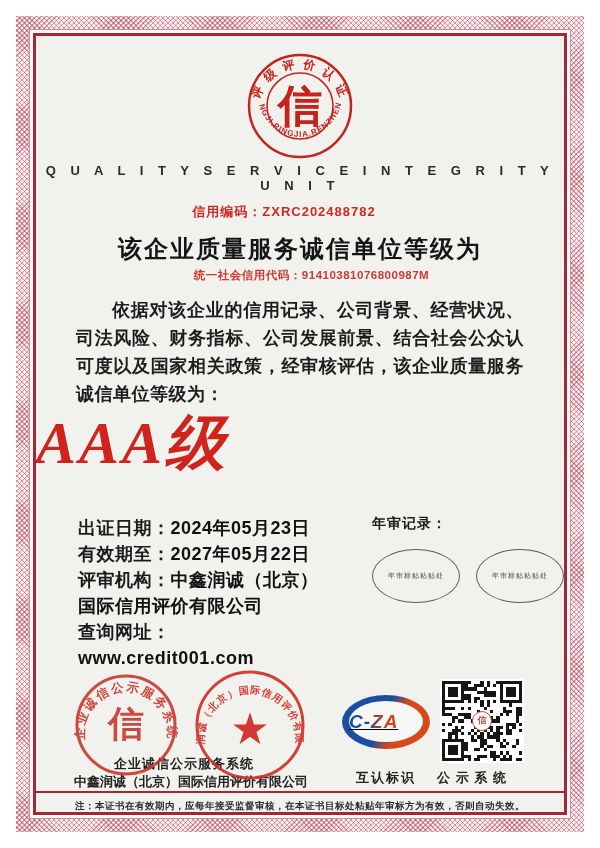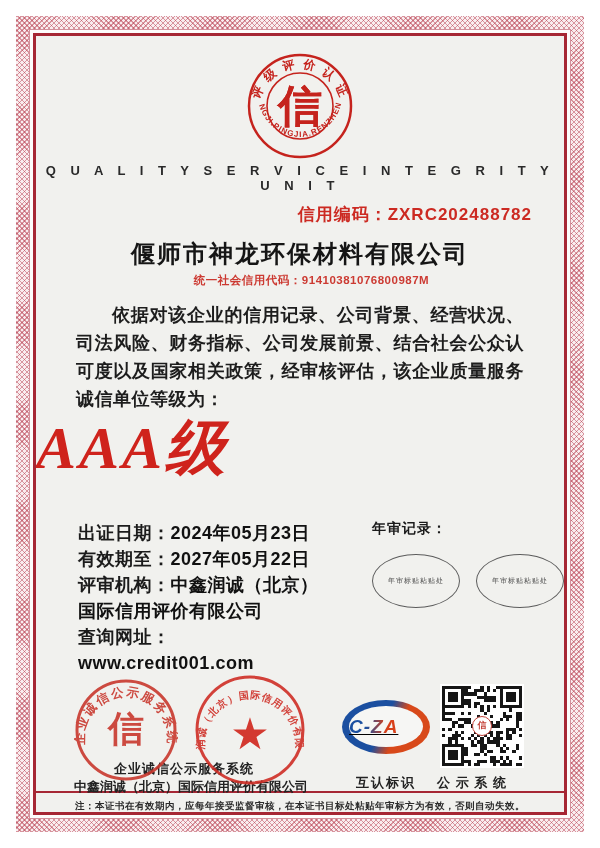--- a/index.html
+++ b/index.html
@@ -45,22 +45,22 @@
     margin-top:10px; text-align:center;
     font-size:46px; font-weight:900; color:#1b1b1b;
     letter-spacing:5px; line-height:1.05;
   }
   .title-en {
     margin-top:3px; text-align:center;
     font-size:13px; font-weight:700; color:#2a2a2a;
     letter-spacing:5.5px;
   }
   .credit-code {
-    margin-top:10px; text-align:right; padding-right:32px;
-    font-size:17px; font-weight:700; color:#cc2a22; letter-spacing:1px;
+    margin-top:10px; text-align:center; padding-right:32px;
+    font-size:13px; font-weight:700; color:#cc2a22; letter-spacing:1px;
   }
   .company {
     margin-top:12px; text-align:center;
     font-size:24px; font-weight:900; color:#151515; letter-spacing:2px;
   }
   .uscc {
     margin-top:3px; text-align:center;
     font-size:11.5px; font-weight:700; color:#cc3a32; letter-spacing:.5px;padding-left:23px;
   }
   .paragraph {
@@ -160,21 +160,21 @@
            <textPath href="#arcBot" startOffset="50%" text-anchor="middle">PINGJI.PINGJIA.RENZHENG</textPath>
          </text>
        </svg>
        <div class="emblem-center">信</div>
      </div>
 
      <div class="title-en">Q U A L I T Y   S E R V I C E   I N T E G R I T Y   U N I T</div>
 
      <div class="credit-code"><span>信用编码：</span><span>ZXRC202488782</span></div>
 
-     <div class="company">偃师市神龙环保材料有限公司</div>
+     <div class="company">该企业质量服务诚信单位等级为</div>
      <div class="uscc"><span>统一社会信用代码：</span><span>91410381076800987M</span></div>
 
      <div class="paragraph">依据对该企业的信用记录、公司背景、经营状况、司法风险、财务指标、公司发展前景、结合社会公众认可度以及国家相关政策，经审核评估，该企业质量服务诚信单位等级为：</div>
 
      <div class="grade">AAA级</div>
 
      <div class="details-wrap">
        <div class="details-col">
          <div class="detail-row"><span>出证日期：</span><span class="val">2024年05月23日</span></div>
          <div class="detail-row"><span>有效期至：</span><span class="val">2027年05月22日</span></div>

